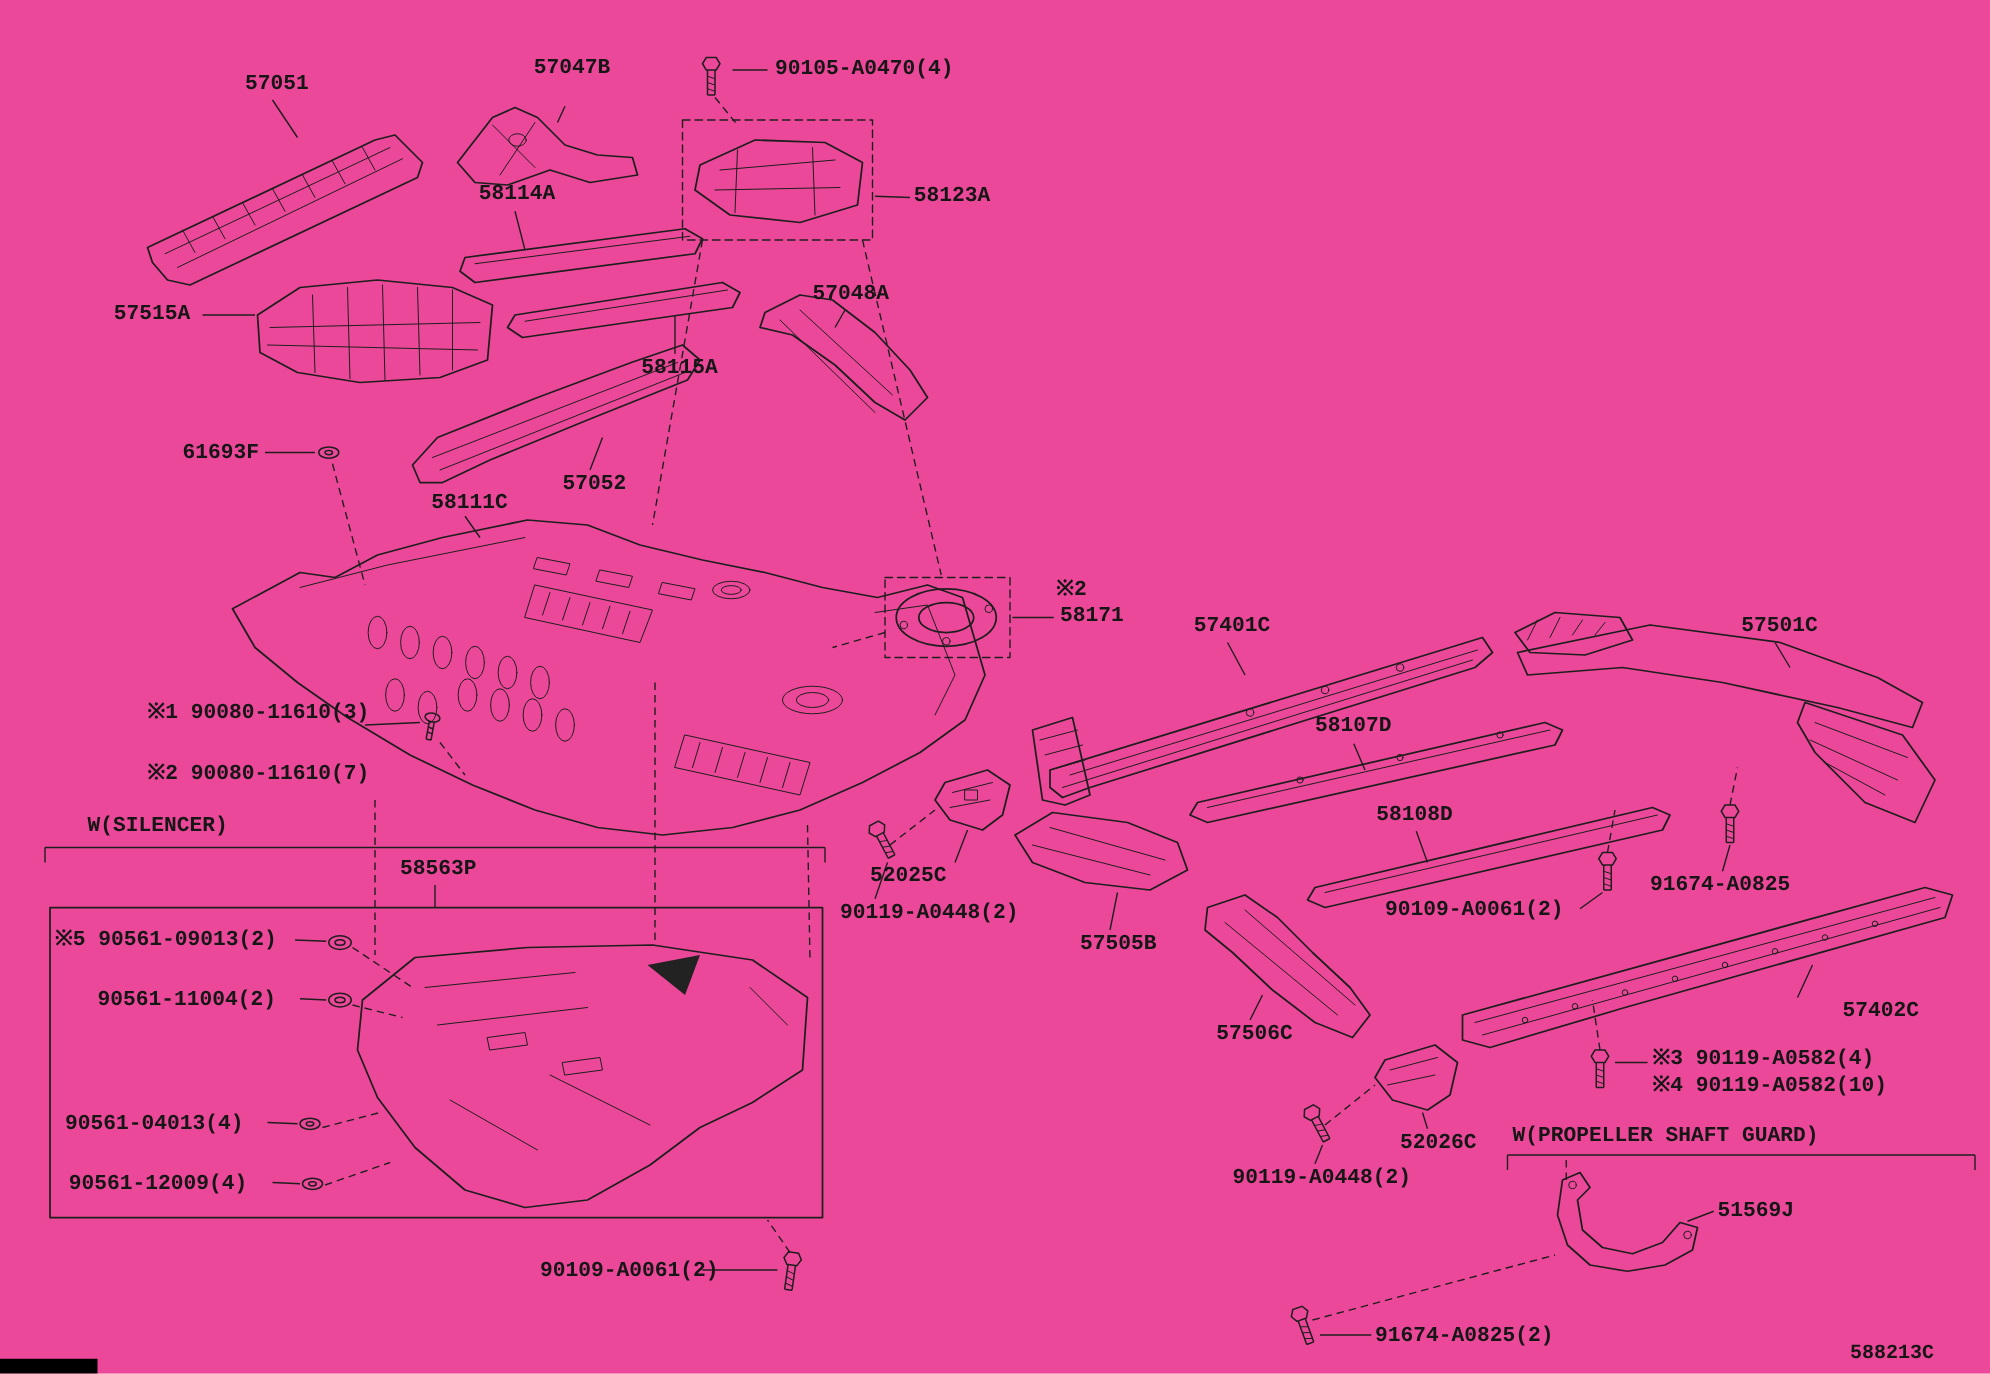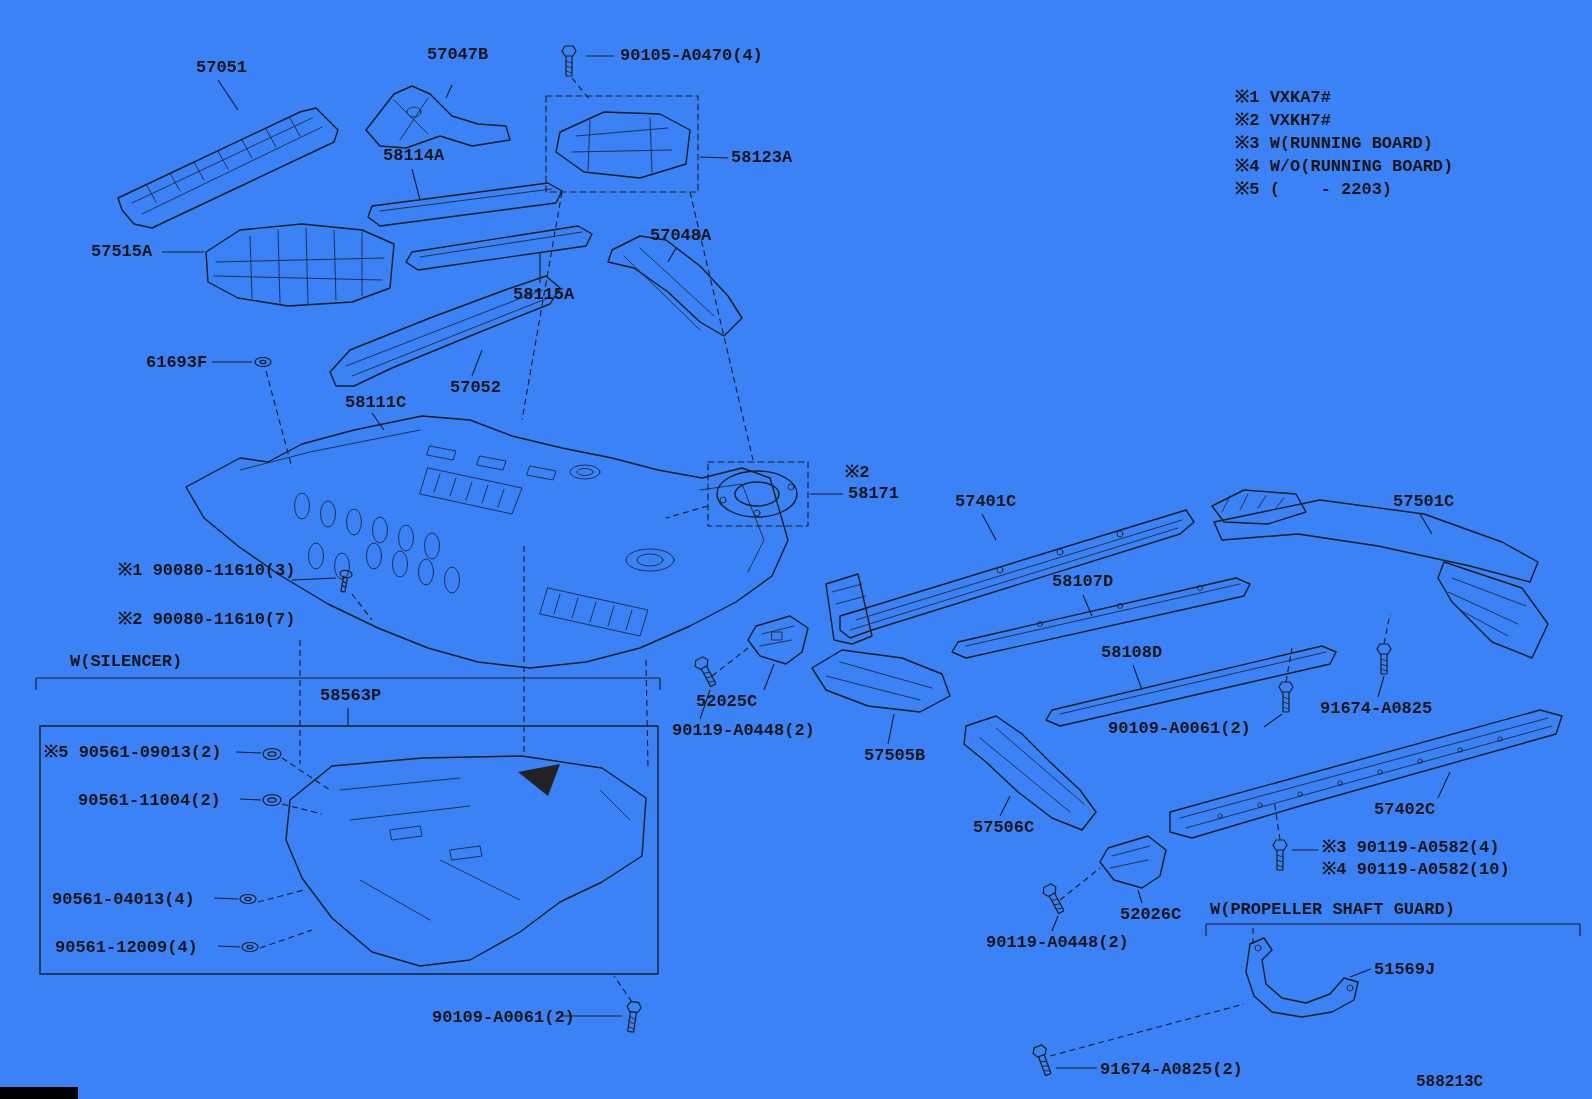--- a/index.html
+++ b/index.html
@@ -1,36 +1,36 @@
 <!DOCTYPE html>
 <html><head>
 <meta charset="utf-8">
 <style>
   html,body{margin:0;padding:0;background:#ffffff;}
   #canvas{
-    position:relative;width:1592px;height:1099px;background:#3b82f6;
+    position:relative;width:1592px;height:1099px;background:#ec4899;
     font-family:"Liberation Mono",monospace;overflow:hidden;
   }
   #drawing{position:absolute;left:0;top:0;}
   #drawing .part{fill:none;stroke:#1e1e1e;stroke-width:1.4;stroke-linejoin:round;stroke-linecap:round;}
   #drawing .thin{fill:none;stroke:#1e1e1e;stroke-width:0.8;stroke-linejoin:round;}
   #drawing .leader{fill:none;stroke:#1e1e1e;stroke-width:1.1;}
   #drawing .dash{fill:none;stroke:#1e1e1e;stroke-width:1.1;stroke-dasharray:6 4;}
   #drawing .dark{fill:#222;stroke:none;}
   .plabel{
     position:absolute;font-family:"Liberation Mono",monospace;
     font-weight:bold;font-size:17px;line-height:1.15;color:#161616;white-space:pre;
   }
   #legend{position:absolute;left:1235px;top:84px;}
   .legend-line{
     font-family:"Liberation Mono",monospace;font-weight:bold;font-size:17px;
     height:23px;color:#161616;white-space:pre;
   }
   #doc-number{
-    position:absolute;left:1416px;top:1073px;font-family:"Liberation Mono",monospace;
+    position:absolute;left:1480px;top:1073px;font-family:"Liberation Mono",monospace;
     font-weight:bold;font-size:16px;color:#161616;
   }
   #corner-fragment{
     position:absolute;left:0;top:1087px;width:78px;height:12px;background:#000;
   }
 </style>
 </head>
 <body>
 
 <div id="canvas">
@@ -283,40 +283,33 @@
       <div class="plabel" style="left: 1101px; top: 643px;">58108D</div>
       <div class="plabel" style="left: 118px; top: 561px;">※1 90080-11610(3)</div>
       <div class="plabel" style="left: 118px; top: 610px;">※2 90080-11610(7)</div>
       <div class="plabel" style="left: 320px; top: 686px;">58563P</div>
       <div class="plabel" style="left: 696px; top: 692px;">52025C</div>
       <div class="plabel" style="left: 672px; top: 721px;">90119-A0448(2)</div>
       <div class="plabel" style="left: 864px; top: 746px;">57505B</div>
       <div class="plabel" style="left: 1108px; top: 719px;">90109-A0061(2)</div>
       <div class="plabel" style="left: 1320px; top: 699px;">91674-A0825</div>
       <div class="plabel" style="left: 973px; top: 818px;">57506C</div>
-      <div class="plabel" style="left: 1374px; top: 800px; text-align: right;">57402C</div>
+      <div class="plabel" style="left: 1474px; top: 800px; text-align: right;">57402C</div>
       <div class="plabel" style="left: 44px; top: 743px;">※5 90561-09013(2)</div>
       <div class="plabel" style="left: 78px; top: 791px;">90561-11004(2)</div>
       <div class="plabel" style="left: 52px; top: 890px;">90561-04013(4)</div>
       <div class="plabel" style="left: 55px; top: 938px;">90561-12009(4)</div>
       <div class="plabel" style="left: 1322px; top: 838px;">※3 90119-A0582(4)</div>
       <div class="plabel" style="left: 1322px; top: 860px;">※4 90119-A0582(10)</div>
       <div class="plabel" style="left: 1120px; top: 905px;">52026C</div>
       <div class="plabel" style="left: 986px; top: 933px;">90119-A0448(2)</div>
       <div class="plabel" style="left: 1374px; top: 960px;">51569J</div>
       <div class="plabel" style="left: 432px; top: 1008px;">90109-A0061(2)</div>
       <div class="plabel" style="left: 1100px; top: 1060px;">91674-A0825(2)</div>
       <div class="plabel" style="left: 38px; top: 652px; margin-left: 32px;">W(SILENCER)</div>
       <div class="plabel" style="left: 1210px; top: 900px;">W(PROPELLER SHAFT GUARD)</div>
     </div>
 
-  <div id="legend">
-      <div class="legend-line">※1 VXKA7#</div>
-      <div class="legend-line">※2 VXKH7#</div>
-      <div class="legend-line">※3 W(RUNNING BOARD)</div>
-      <div class="legend-line">※4 W/O(RUNNING BOARD)</div>
-      <div class="legend-line">※5 (    - 2203)</div>
-    </div>
 
   <div id="doc-number">588213C</div>
 
   <div id="corner-fragment"></div>
 </div>
 
 </body></html>

